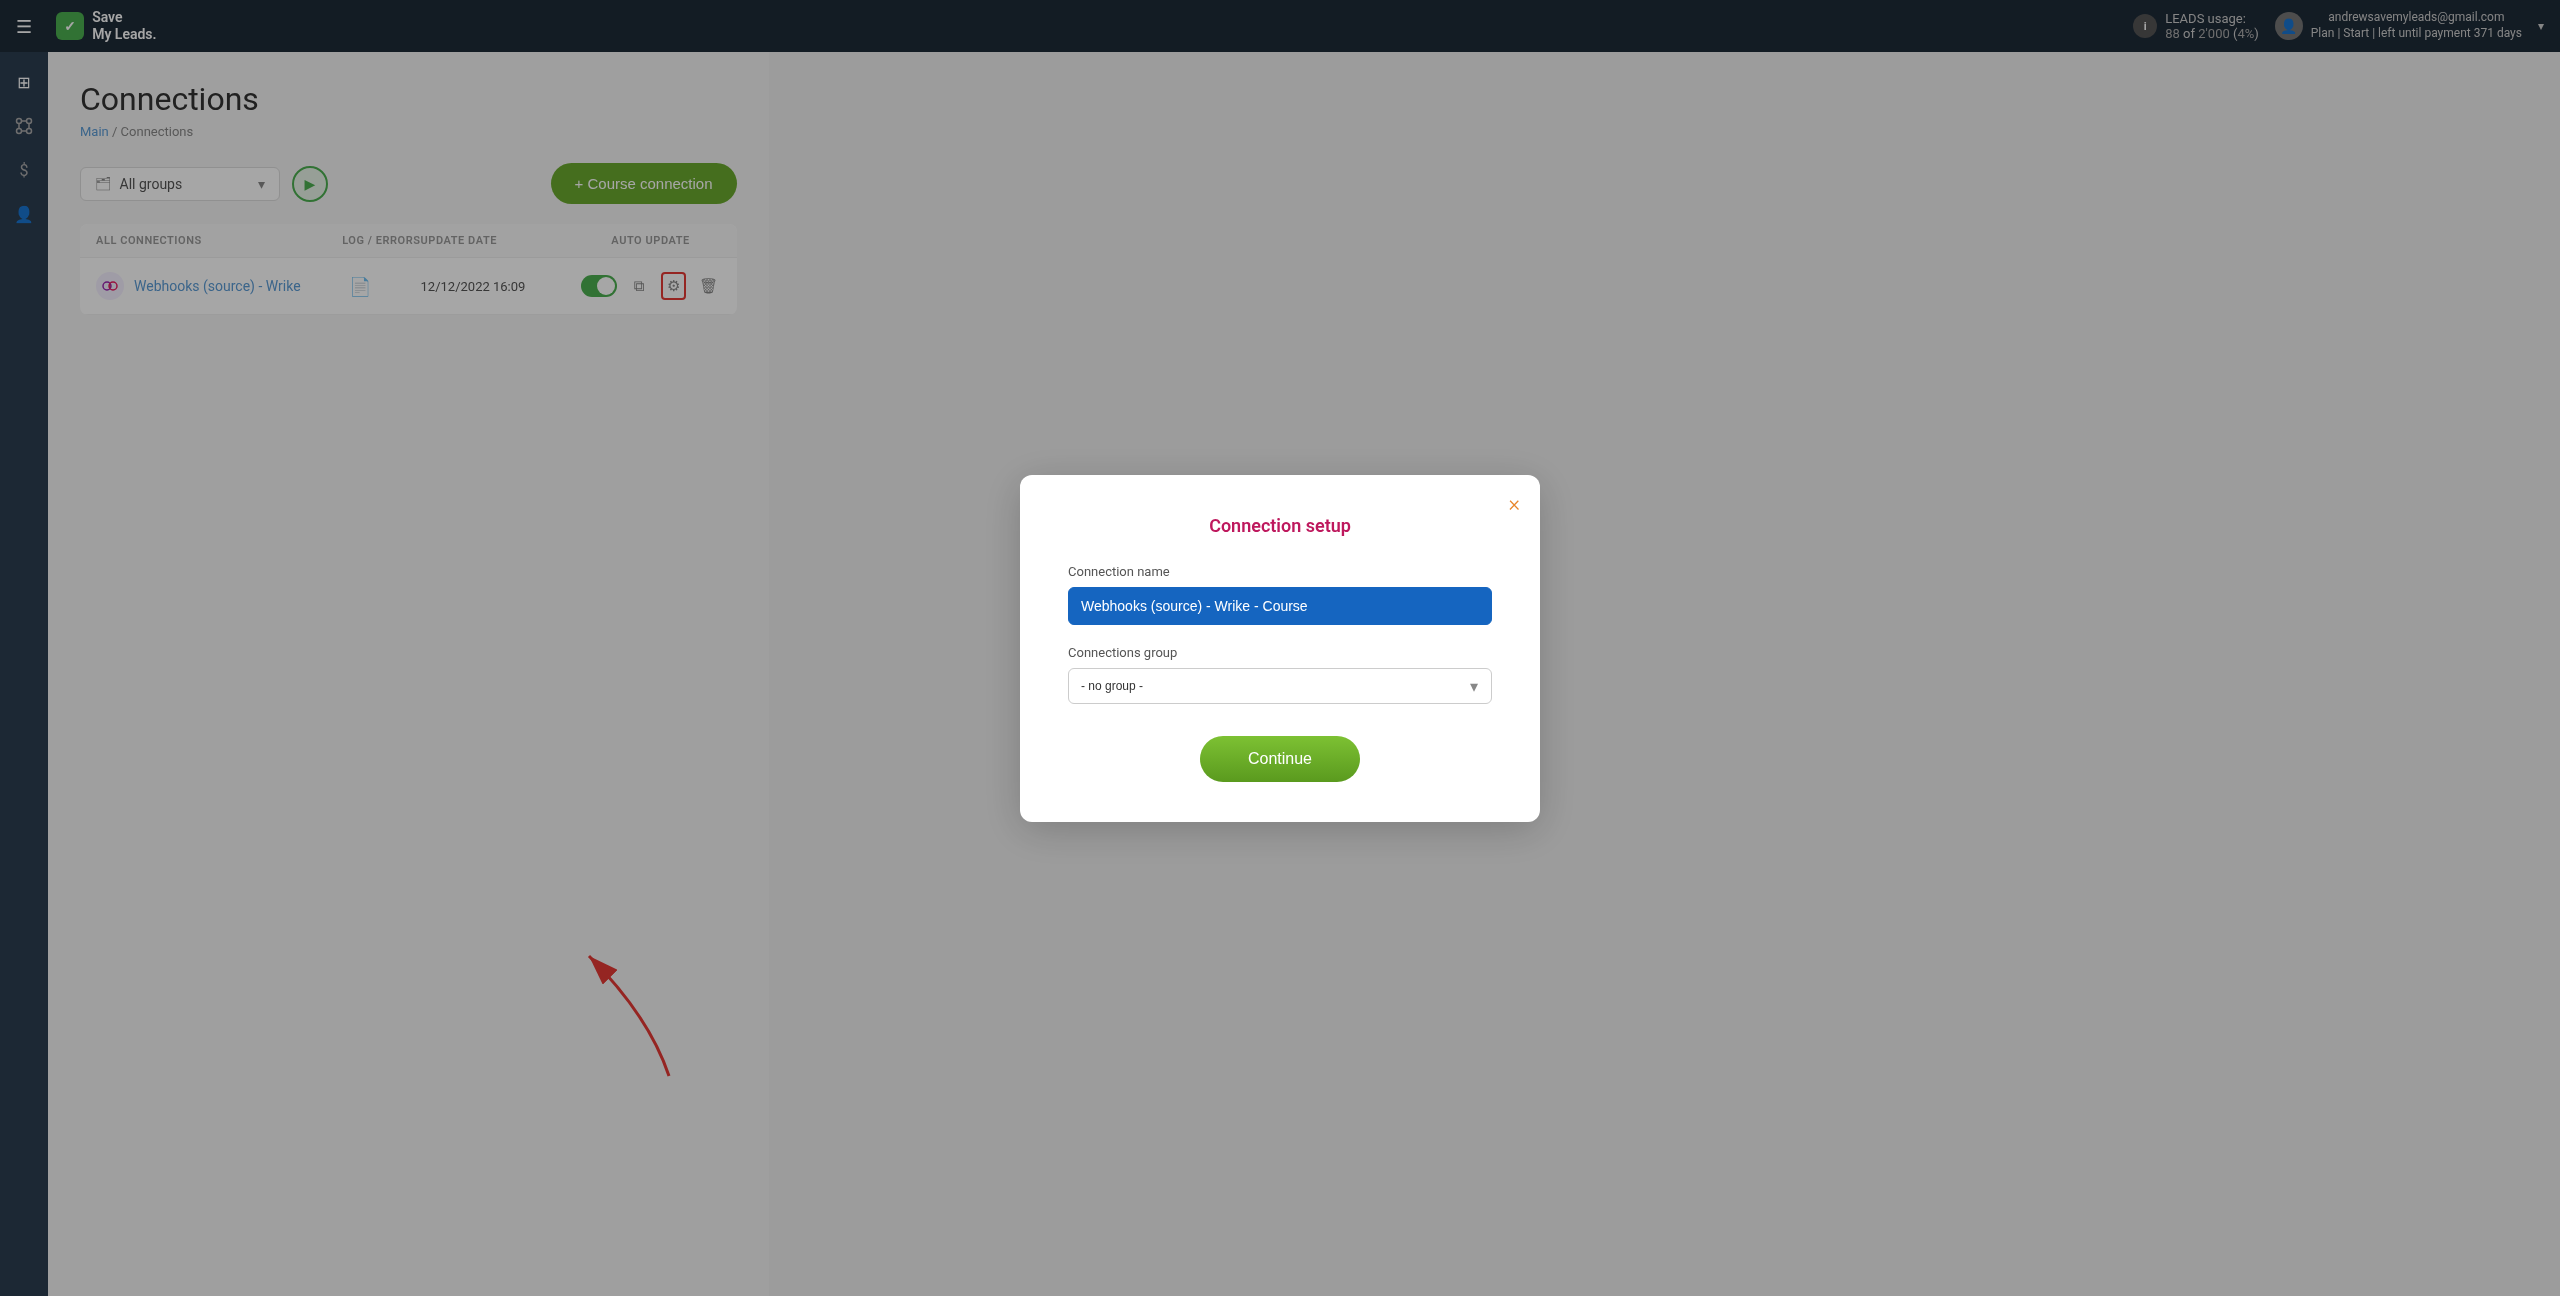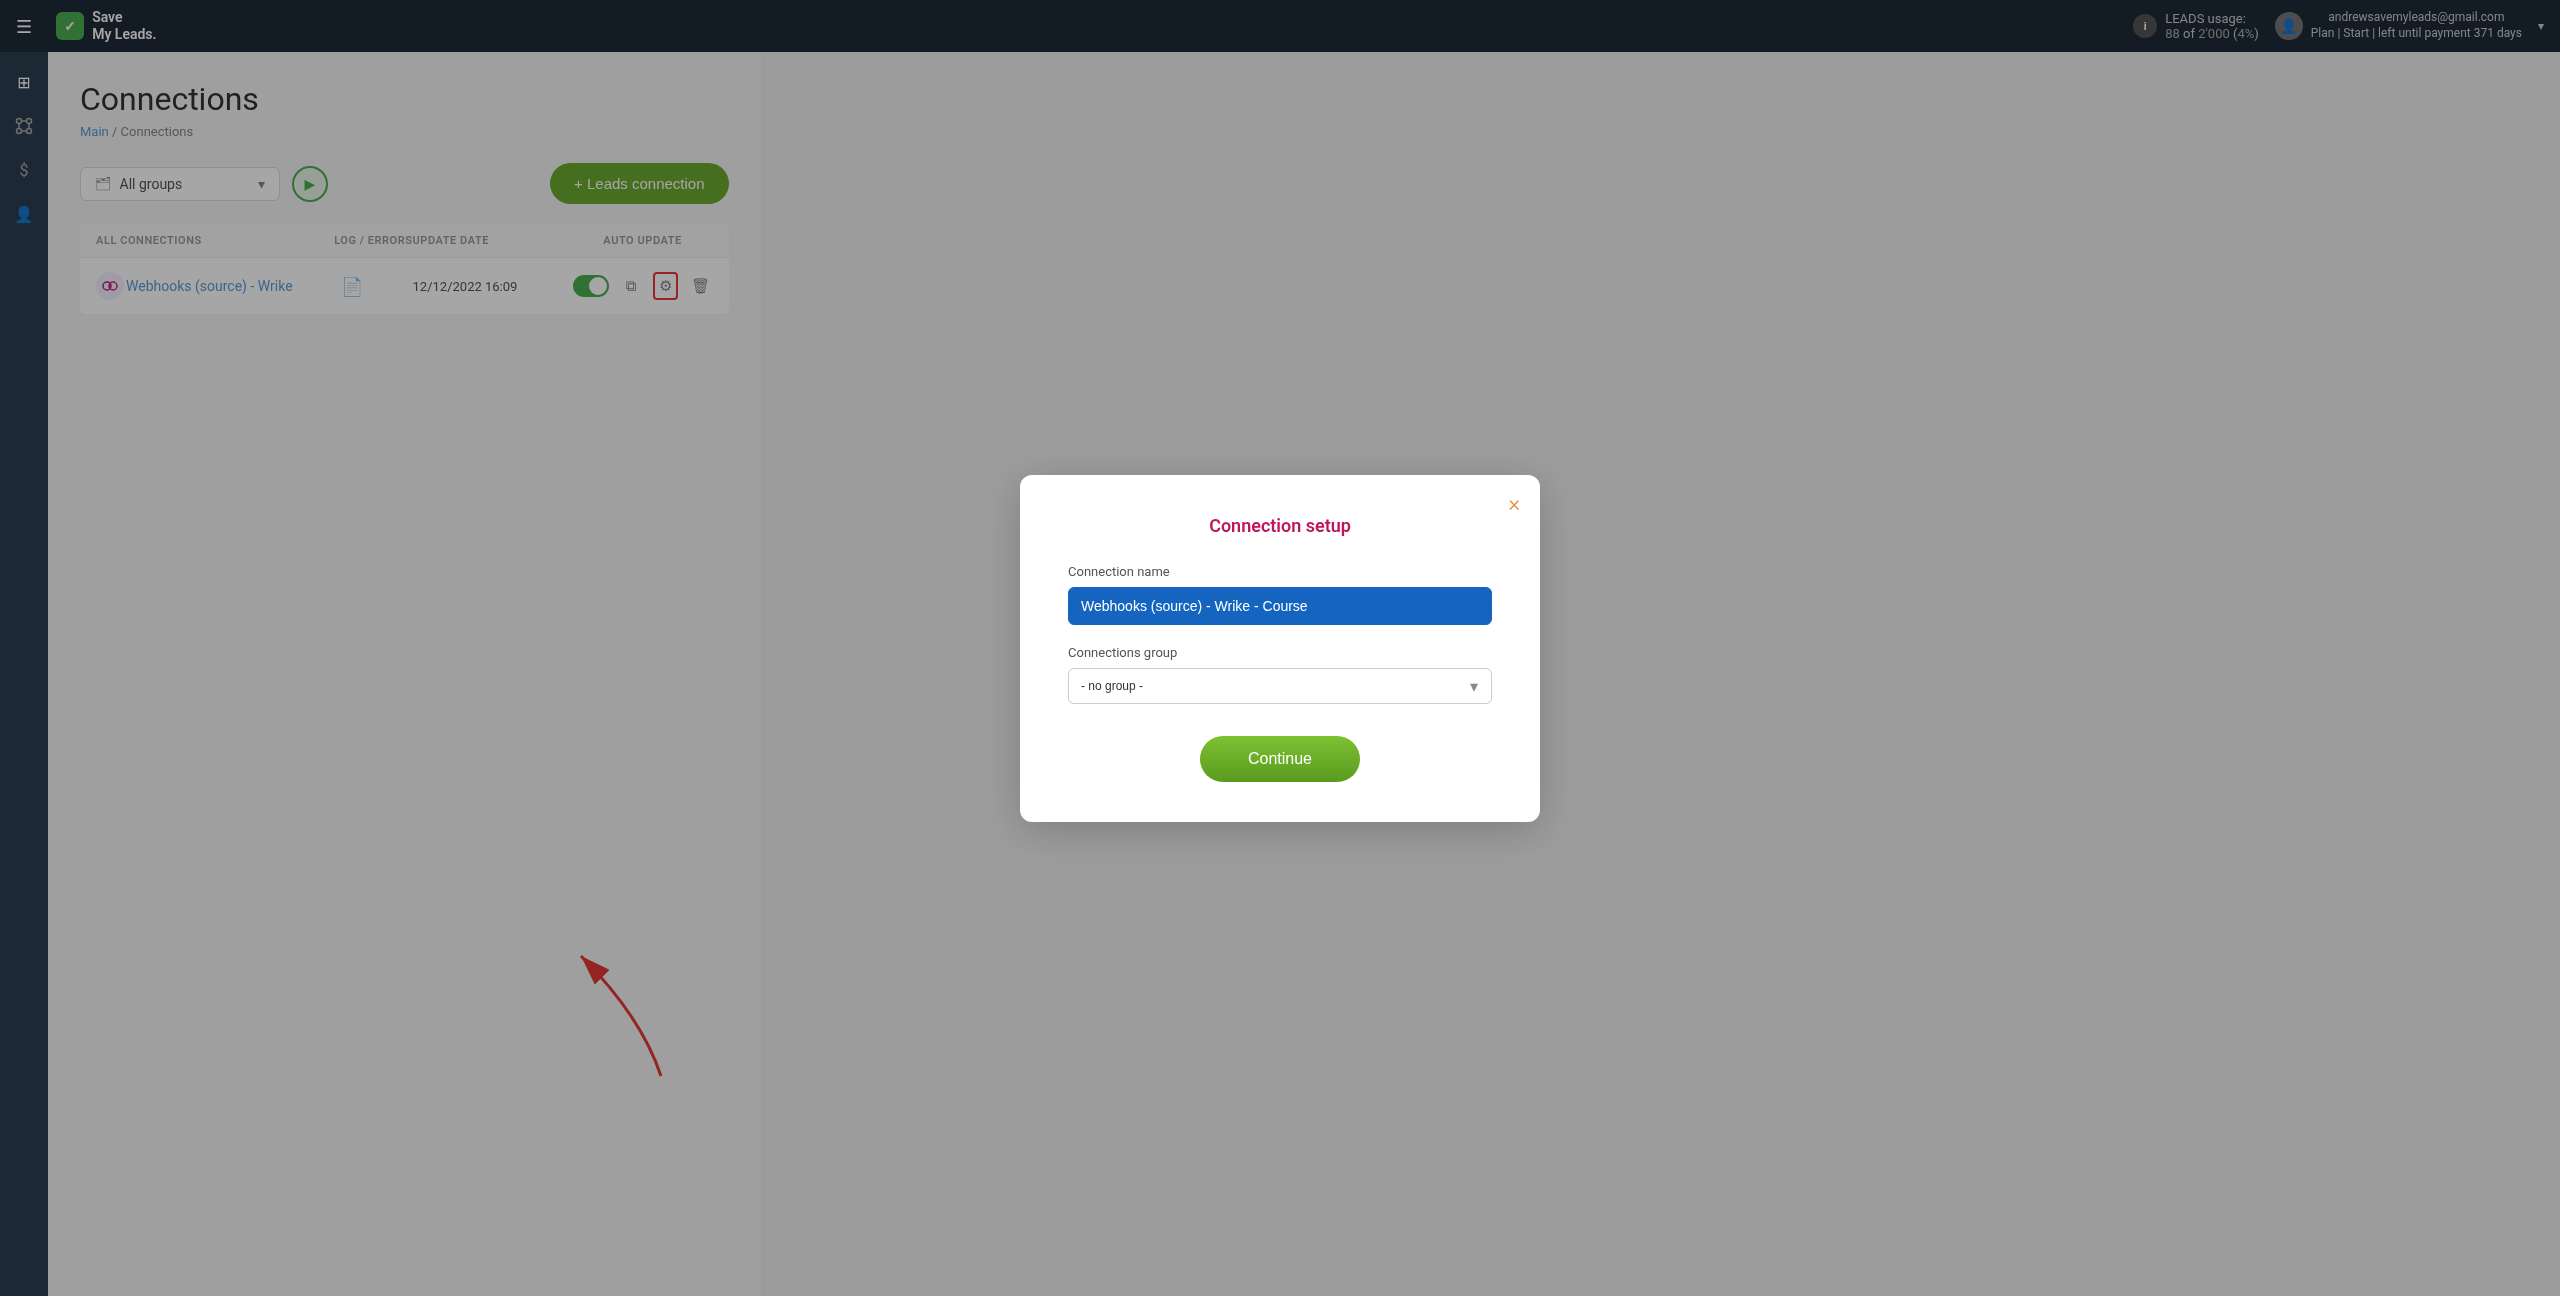--- a/index.html
+++ b/index.html
@@ -209,21 +209,21 @@
     .table-row {
       display: flex;
       align-items: center;
       padding: 14px 16px;
       border-bottom: 1px solid #f0f0f0;
       font-size: 14px;
     }
     .conn-name {
       display: flex;
       align-items: center;
-      gap: 2px;
+      gap: 10px;
       flex: 1;
       color: #5b9bd5;
       cursor: pointer;
     }
     .conn-icon {
       width: 28px;
       height: 28px;
       background: #f5f0ff;
       border-radius: 50%;
       display: flex;
@@ -429,21 +429,21 @@
         <span>Connections</span>
       </div>
 
       <div class="toolbar-row">
         <div class="group-select">
           <span class="group-select-icon">🗂</span>
           <span>All groups</span>
           <span class="group-select-chevron">▾</span>
         </div>
         <div class="play-btn">▶</div>
-        <button class="create-btn">+ Leads connection</button>
+        <button class="create-btn">+ Course connection</button>
       </div>
 
       <div class="connections-table">
         <div class="table-header">
           <div class="col-name">ALL CONNECTIONS</div>
           <div class="col-log">LOG / ERRORS</div>
           <div class="col-date">UPDATE DATE</div>
           <div class="col-auto">AUTO UPDATE</div>
         </div>
         <div class="table-row">

